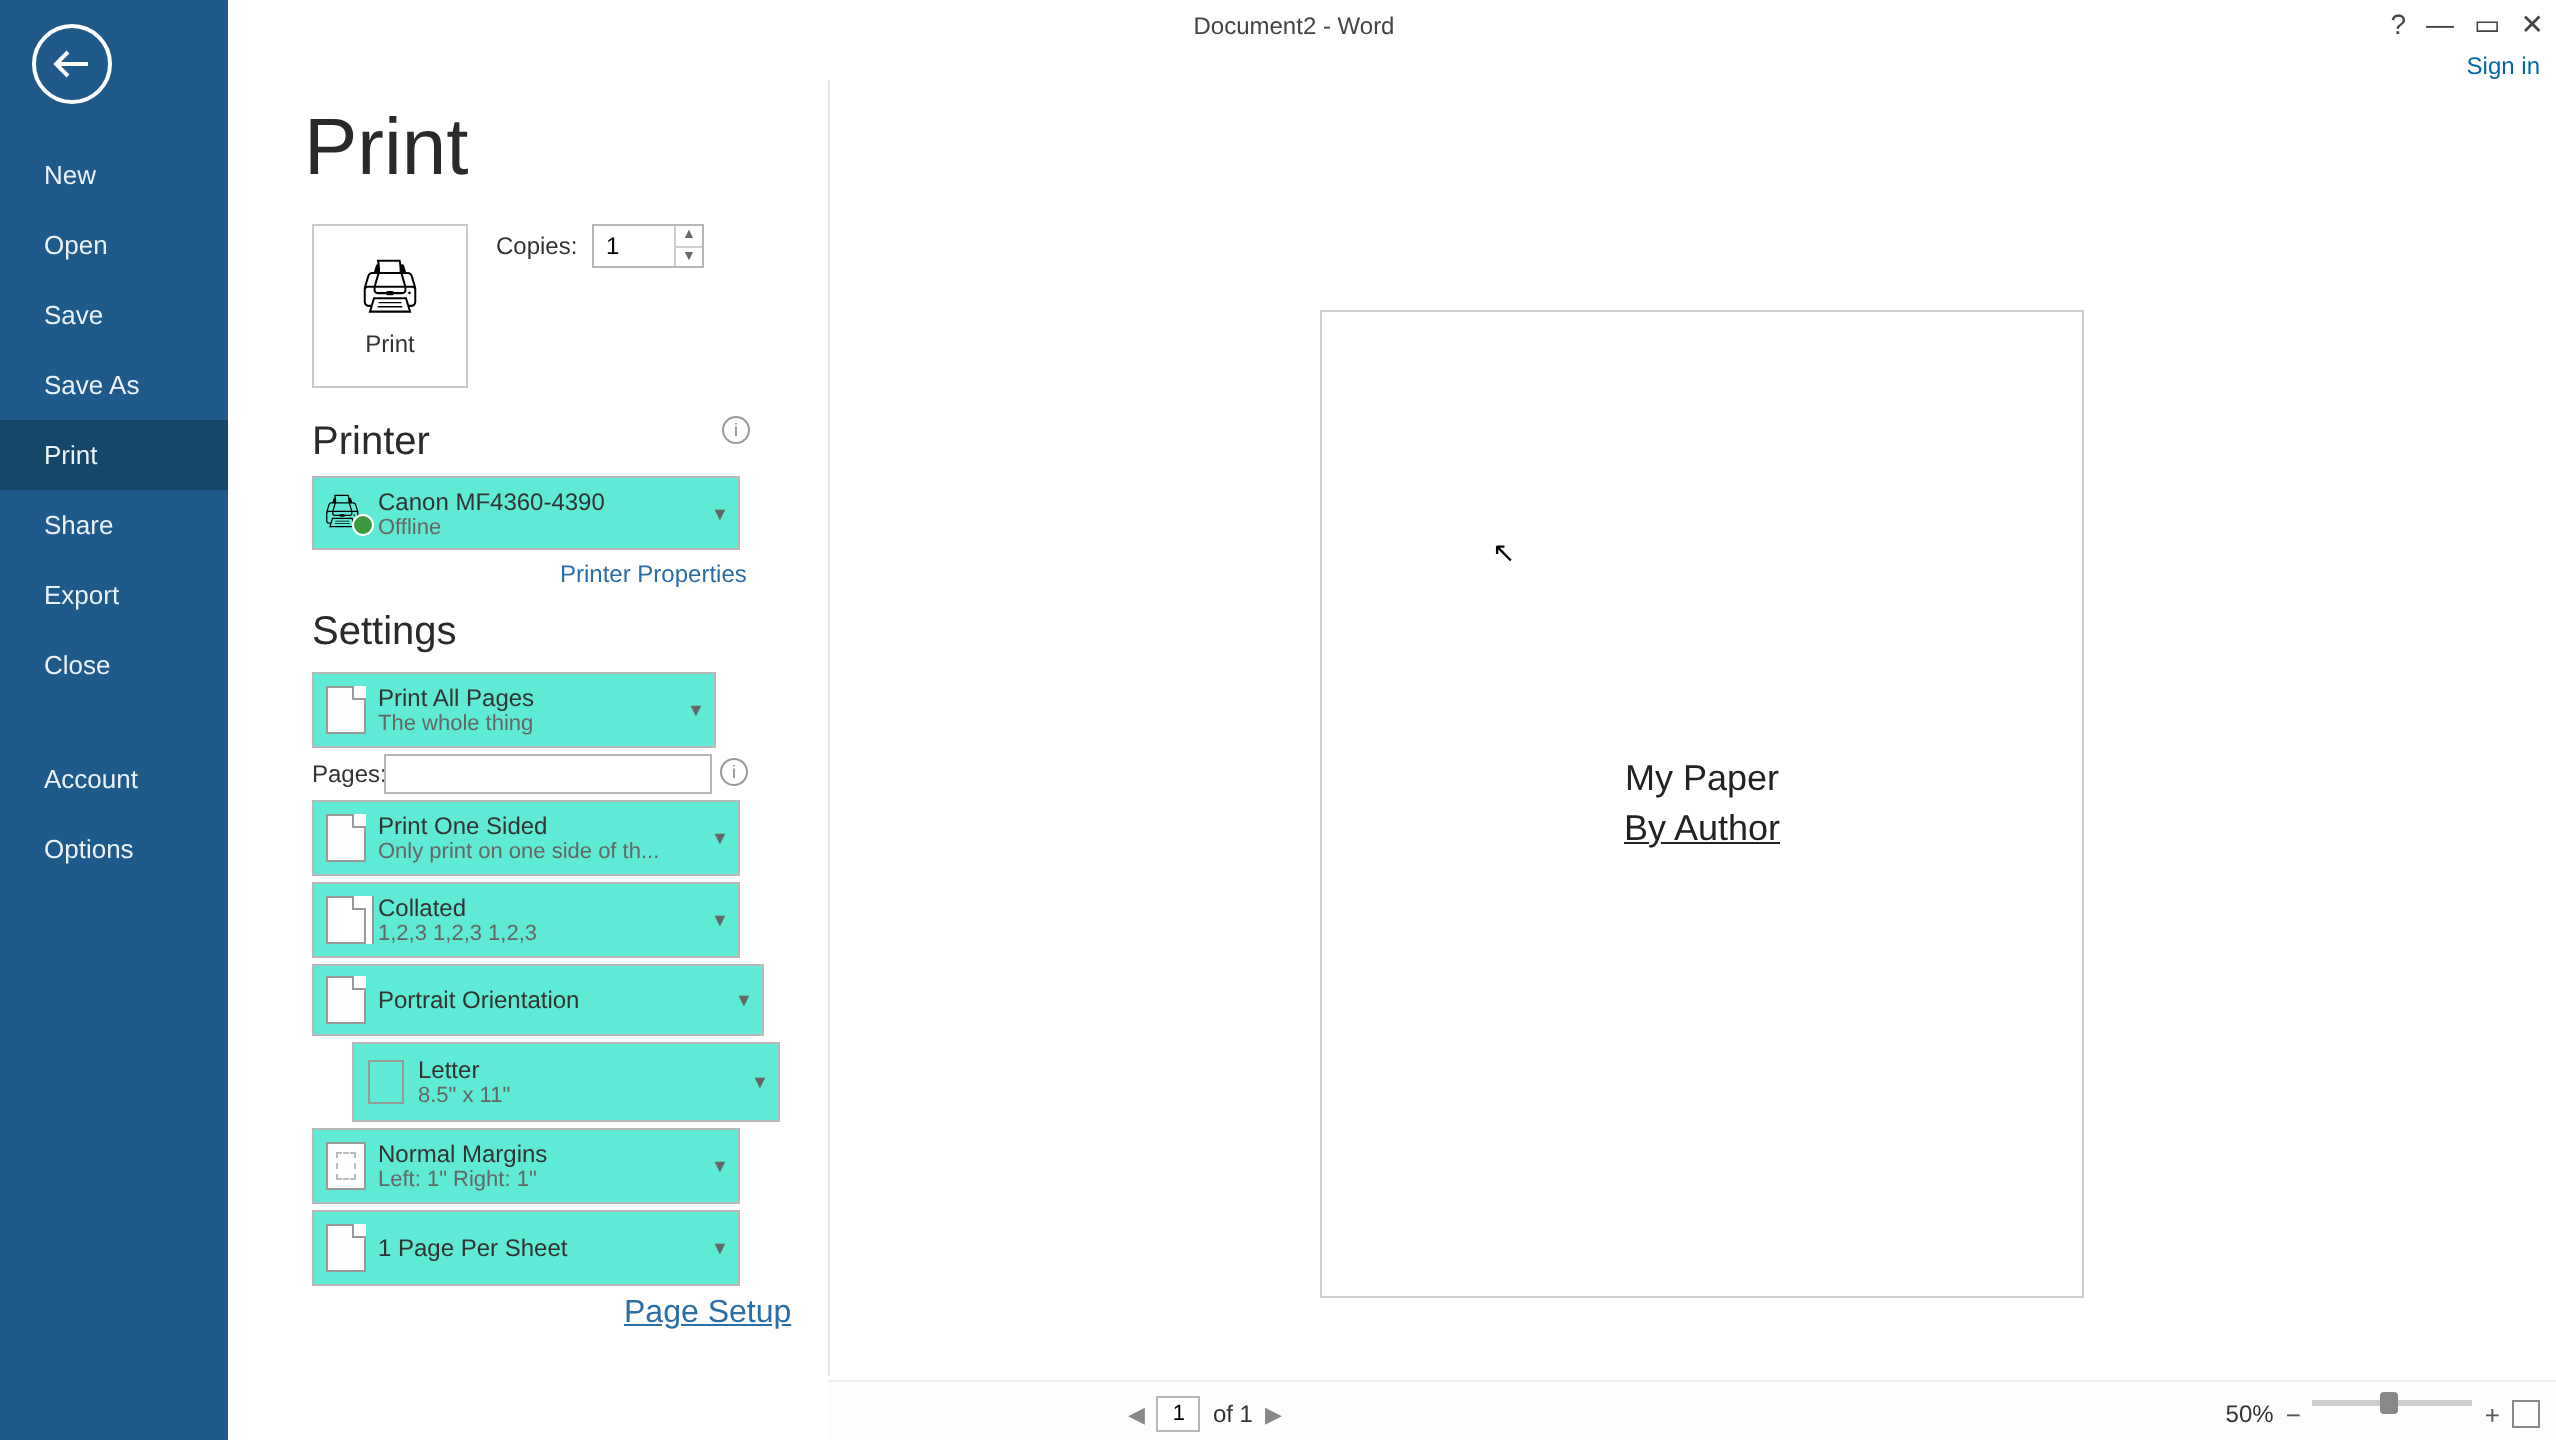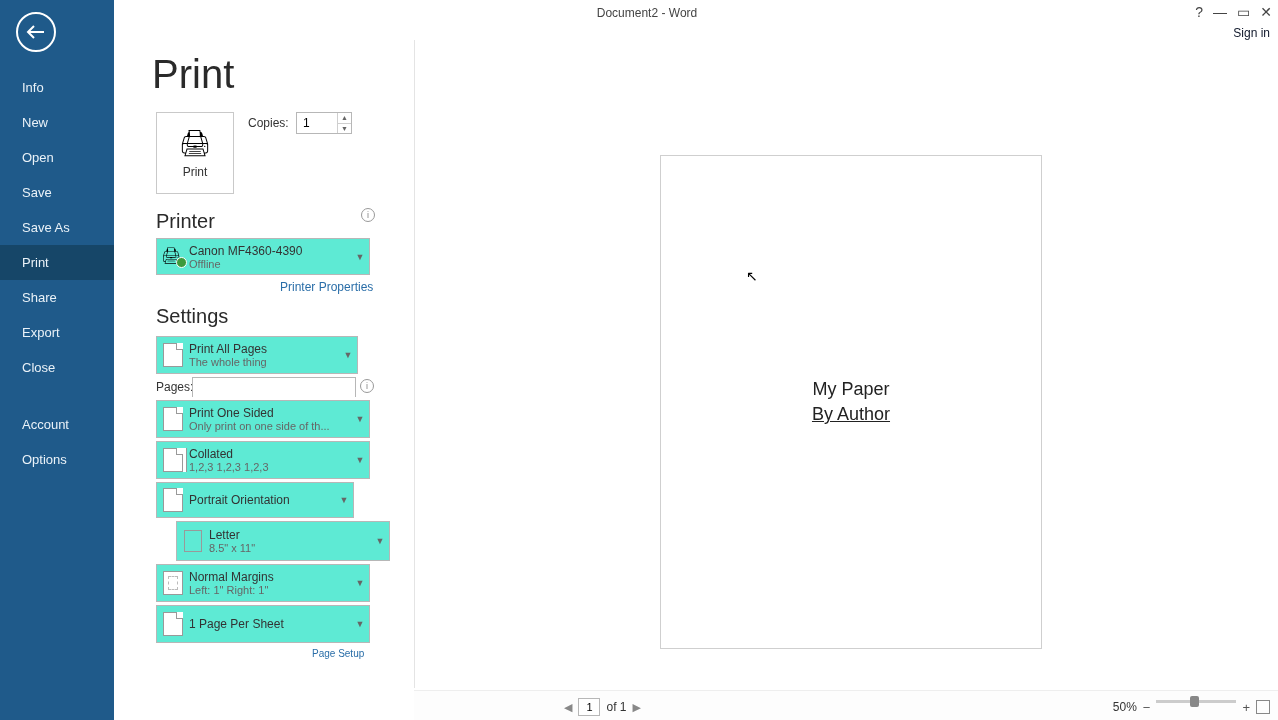--- a/index.html
+++ b/index.html
@@ -2,21 +2,21 @@
 <html><head>
 <meta charset="utf-8">
 <style>
 * { box-sizing: border-box; margin: 0; padding: 0; }
 body { font-family: "Segoe UI", Arial, sans-serif; width: 1278px; height: 720px; overflow: hidden; background: #fff; position: relative; }
 
 .titlebar { position: absolute; top: 0; left: 0; right: 0; height: 26px; display: flex; align-items: center; justify-content: center; }
 .titlebar .title { font-size: 12px; color: #444; margin-left: 16px; }
 .titlebar .ctrls { position: absolute; right: 6px; top: 4px; display: flex; gap: 10px; align-items: center; }
 .titlebar .ctrls span { font-size: 14px; color: #444; cursor: pointer; }
-.signin { position: absolute; right: 8px; top: 26px; font-size: 12px; color: #0f172a; }
+.signin { position: absolute; right: 8px; top: 26px; font-size: 12px; color: #0369a1; }
 
 .sidebar { position: absolute; left: 0; top: 0; bottom: 0; width: 114px; background: #1f5a8a; color: #fff; }
 .backcircle { width: 40px; height: 40px; border: 2px solid #fff; border-radius: 50%; display: flex; align-items: center; justify-content: center; margin: 12px 0 18px 16px; cursor: pointer; }
 .backcircle svg { stroke: #fff; }
 .navlist { display: flex; flex-direction: column; }
 .navitem { padding: 10px 0 10px 22px; font-size: 13px; color: #eaf2f8; cursor: pointer; }
 .navitem.selected { background: #164668; }
 .navgap { height: 22px; }
 
 .main { position: absolute; left: 114px; top: 0; right: 0; bottom: 0; }
@@ -49,25 +49,25 @@
 
 .settingshdr { position: absolute; left: 42px; top: 305px; }
 .dd1 { left: 42px; top: 336px; width: 202px; height: 38px; }
 .pageslbl { position: absolute; left: 42px; top: 380px; font-size: 12px; color: #333; }
 .pagesbox { position: absolute; left: 78px; top: 377px; width: 164px; height: 20px; border: 1px solid #b7b7b7; }
 .pagesbox input { width: 100%; height: 100%; border: 0; padding-left: 4px; font-size: 12px; outline: none; }
 .pagesinfo { position: absolute; left: 246px; top: 379px; width: 14px; height: 14px; border: 1px solid #999; border-radius: 50%; font-size: 9px; display: flex; align-items: center; justify-content: center; color: #888; }
 
 .dd2 { left: 42px; top: 400px; width: 214px; height: 38px; }
 .dd3 { left: 42px; top: 441px; width: 214px; height: 38px; }
-.dd4 { left: 42px; top: 482px; width: 198px; height: 36px; }
+.dd4 { left: 42px; top: 482px; width: 226px; height: 36px; }
 .dd5 { left: 42px; top: 521px; width: 214px; height: 40px; margin-left: 20px; }
 .dd6 { left: 42px; top: 564px; width: 214px; height: 38px; }
 .dd7 { left: 42px; top: 605px; width: 214px; height: 38px; }
-.pagesetup { position: absolute; left: 198px; top: 648px; font-size: 10px; color: #2a6ea8; cursor: pointer; }
+.pagesetup { position: absolute; left: 198px; top: 648px; font-size: 16px; color: #2a6ea8; cursor: pointer; text-decoration: underline; }
 
 .vdiv { position: absolute; left: 300px; top: 40px; bottom: 32px; width: 1px; background: #e4e4e4; }
 
 .preview { position: absolute; left: 546px; top: 155px; width: 382px; height: 494px; border: 1px solid #cfcfcf; background: #fff; display: flex; flex-direction: column; align-items: center; justify-content: center; }
 .preview .line1 { font-size: 18px; color: #222; }
 .preview .line2 { font-size: 18px; color: #222; margin-top: 4px; text-decoration: underline; }
 .cursorarrow { position: absolute; left: 632px; top: 268px; font-size: 14px; }
 
 .statusbar { position: absolute; left: 300px; right: 0; bottom: 0; height: 30px; background: #fdfdfd; border-top: 1px solid #eee; display: flex; align-items: center; }
 .pagenav { position: absolute; left: 150px; bottom: 4px; display: flex; align-items: center; gap: 6px; }
@@ -103,21 +103,20 @@
 </div>
 <div class="signin">Sign in</div>
 
 <div class="sidebar">
   <div class="backcircle">
     <svg width="20" height="16" viewBox="0 0 20 16" fill="none" stroke-width="2">
         <path d="M8 2 L2 8 L8 14 M2 8 H18"></path>
       </svg>
   </div>
   <div class="navlist">
-    <div class="navitem">Info</div>
     <div class="navitem">New</div>
     <div class="navitem">Open</div>
     <div class="navitem">Save</div>
     <div class="navitem">Save As</div>
     <div class="navitem selected">Print</div>
     <div class="navitem">Share</div>
     <div class="navitem">Export</div>
     <div class="navitem">Close</div>
     <div class="navgap"></div>
     <div class="navitem">Account</div>

